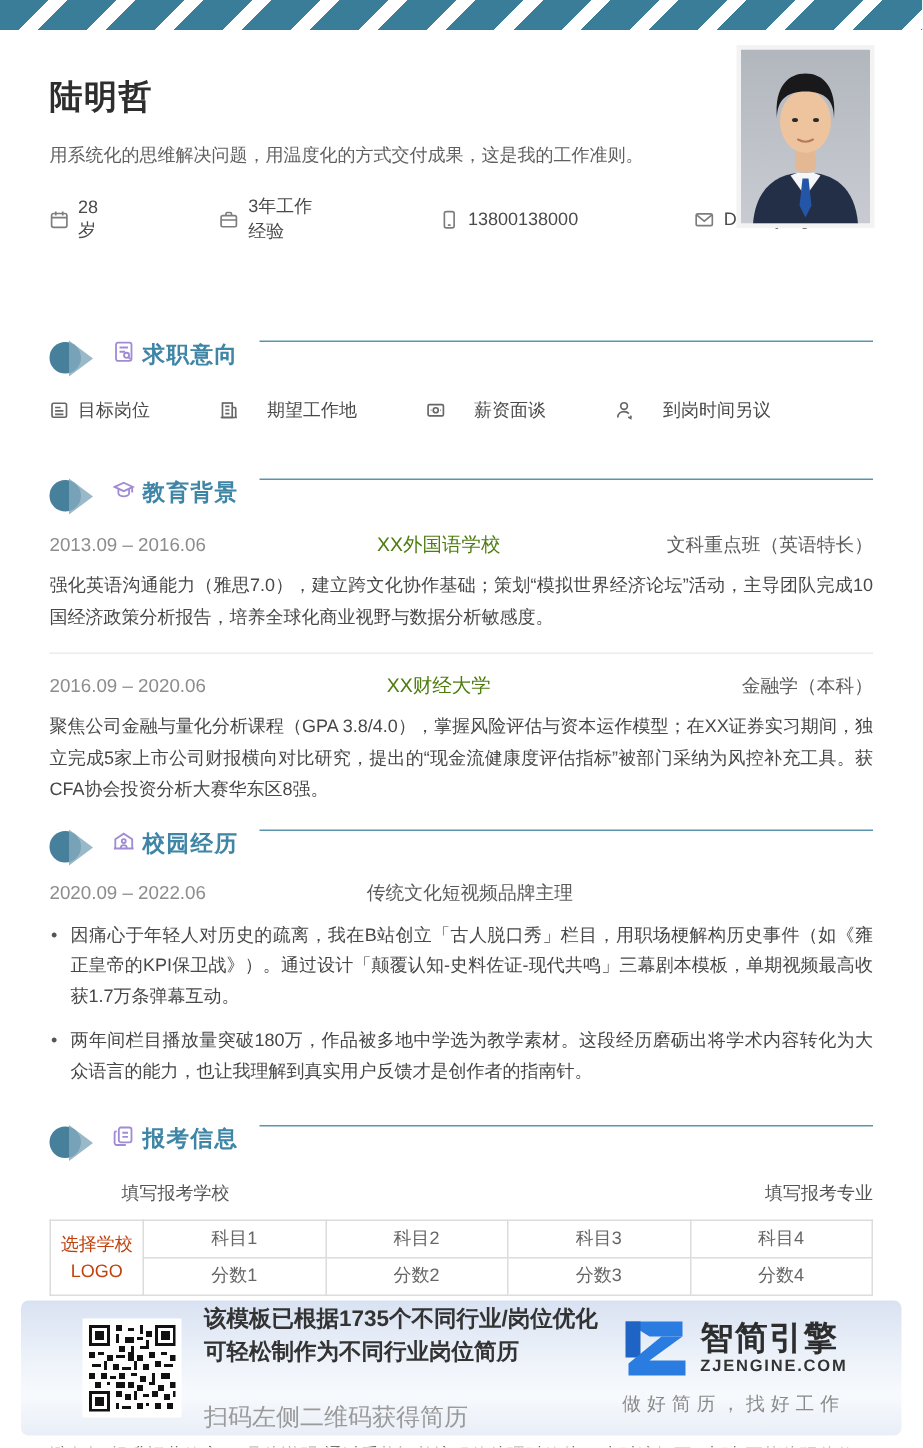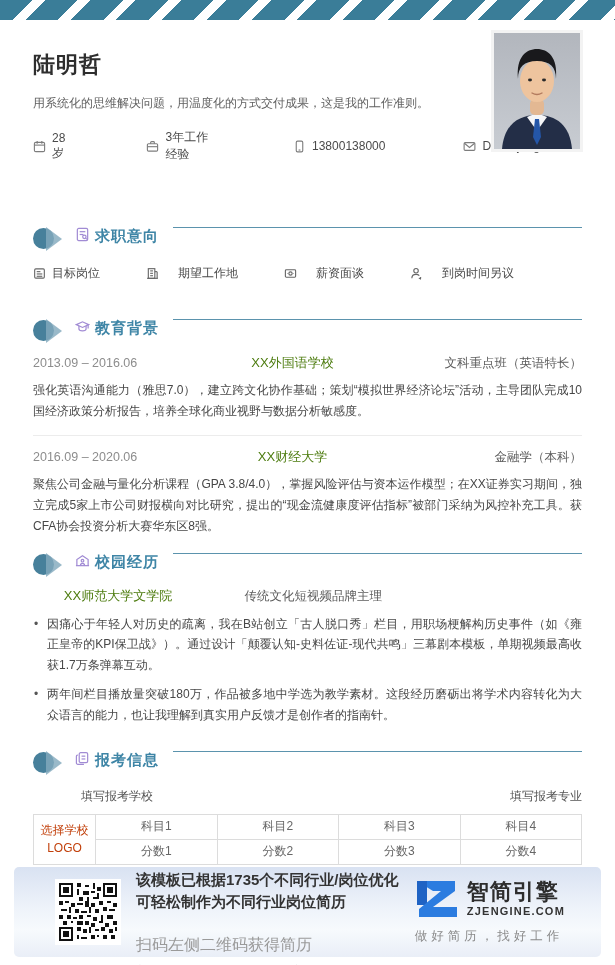--- a/index.html
+++ b/index.html
@@ -288,21 +288,21 @@
             <circle cx="8" cy="8.2" r="1.4"></circle>
             <path d="M5.8 13.5c0-1.5 1-2.4 2.2-2.4s2.2.9 2.2 2.4"></path>
           </svg>
       </span>
       <span class="sec-title">校园经历</span>
       <span class="sec-line"></span>
     </div>
 
     <div class="campus-body">
       <div class="meta-row">
-        <span class="meta-org">XX师范大学文学院</span>
+        <span class="meta-period">2020.09 – 2022.06</span>
         <span class="meta-tag">传统文化短视频品牌主理</span>
       </div>
       <ul class="bullets">
         <li>因痛心于年轻人对历史的疏离，我在B站创立「古人脱口秀」栏目，用职场梗解构历史事件（如《雍正皇帝的KPI保卫战》）。通过设计「颠覆认知-史料佐证-现代共鸣」三幕剧本模板，单期视频最高收获1.7万条弹幕互动。</li>
         <li>两年间栏目播放量突破180万，作品被多地中学选为教学素材。这段经历磨砺出将学术内容转化为大众语言的能力，也让我理解到真实用户反馈才是创作者的指南针。</li>
       </ul>
     </div>
   </div>
 
   <div class="section sec-app">

